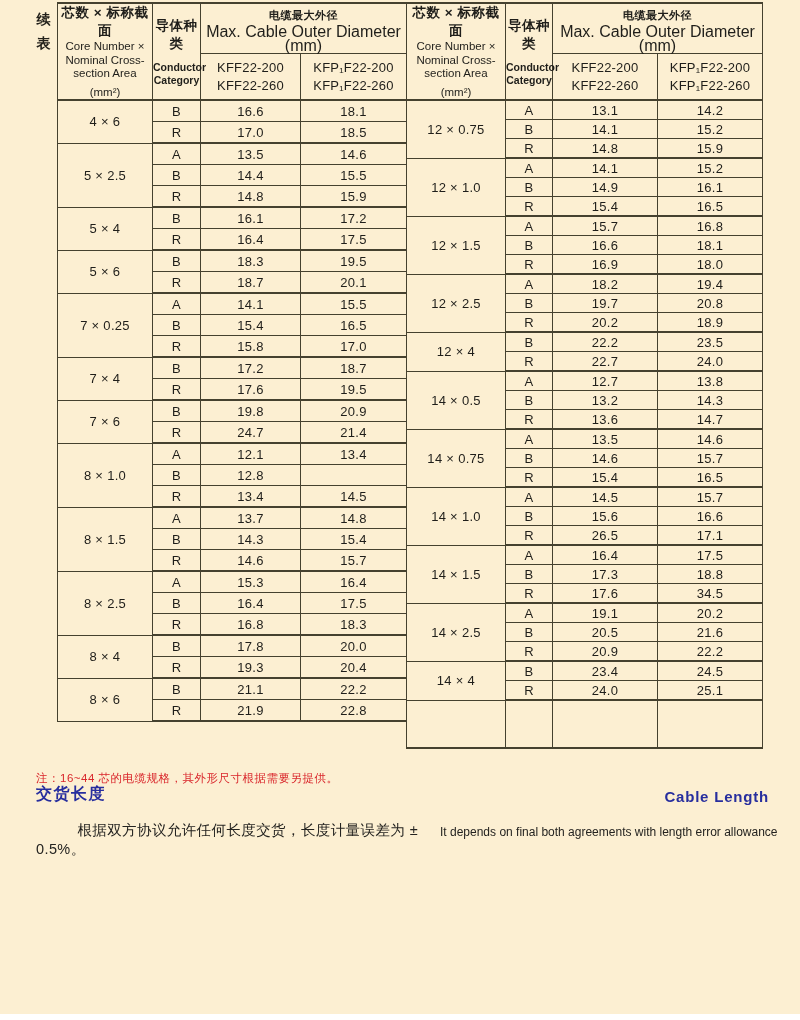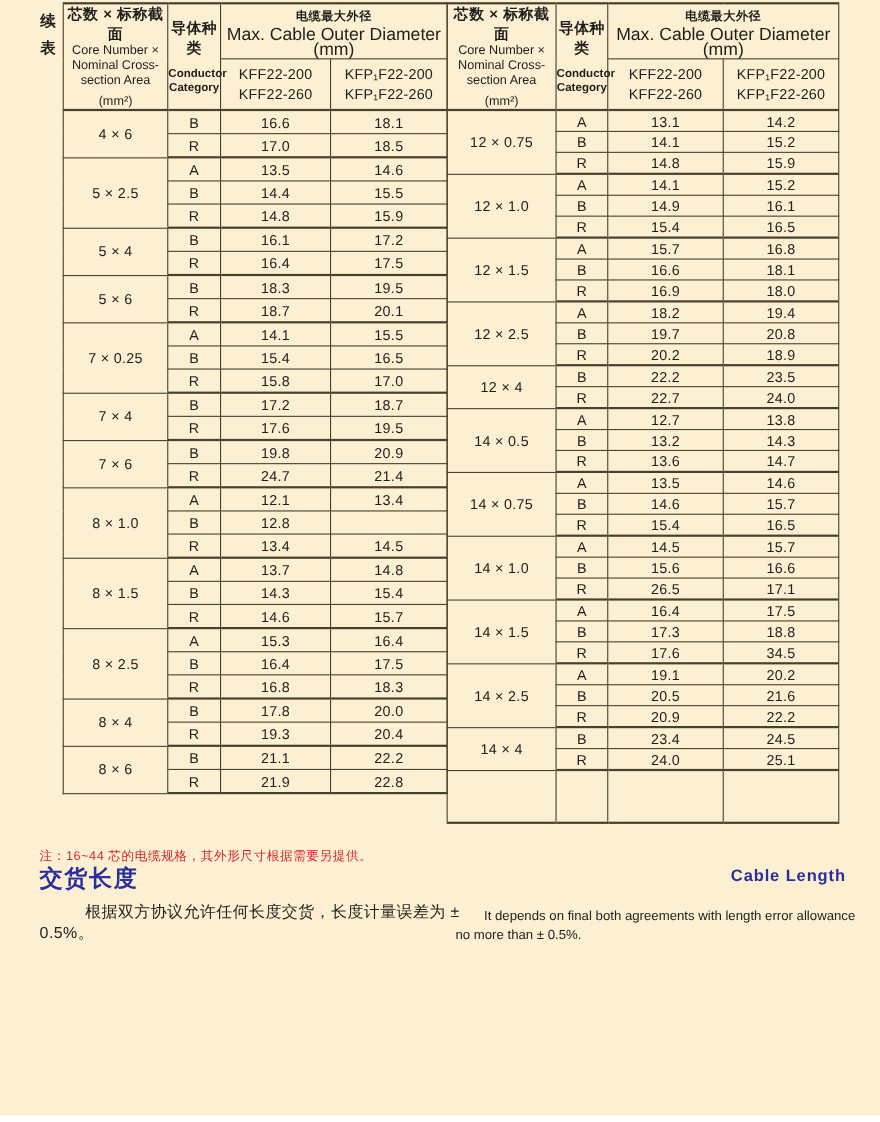--- a/index.html
+++ b/index.html
@@ -37,21 +37,21 @@
   .dia-h .hl.en{font-size:16px;}
 
   
   .note-cn{position:absolute;left:36px;top:727px;width:375px;color:#d9262b;
            font-size:11.5px;font-weight:normal;letter-spacing:.5px;margin-top:44px;}
   .note-en{position:absolute;left:418px;top:729px;width:372px;color:#d9262b;
            font-size:9.5px;line-height:14px;letter-spacing:-.1px;}
   .note-en div{white-space:nowrap;}
 
   
-  .heading-cn{position:absolute;left:36px;top:784px;color:#272e9e;font-size:21px;
+  .heading-cn{position:absolute;left:36px;top:784px;color:#272e9e;font-size:16px;
               font-weight:bold;letter-spacing:1.5px;}
   .heading-en{position:absolute;right:31px;top:788px;color:#272e9e;font-size:15px;
               font-weight:bold;letter-spacing:.8px;}
 
   
   .para-cn{position:absolute;left:36px;top:821px;width:382px;font-size:14.5px;
            line-height:19px;color:#242320;letter-spacing:.4px;}
   .para-cn .l1{text-indent:28px;text-align:right;}
   .para-en{position:absolute;left:414px;top:823px;width:372px;font-size:12px;
            line-height:18px;color:#242320;}
@@ -481,17 +481,16 @@
 
   <div class="heading-cn">交货长度</div>
   <div class="heading-en">Cable Length</div>
 
   <div class="para-cn">
     <div class="l1">根据双方协议允许任何长度交货，长度计量误差为 ±</div>
     <div>0.5%。</div>
   </div>
   <div class="para-en">
     <div class="l1">It depends on final both agreements with length error allowance</div>
-    <div>no more than ± 0.5%.</div>
   </div>
 
   <div class="bottom-strip"></div>
 </div>
 
 </body></html>

